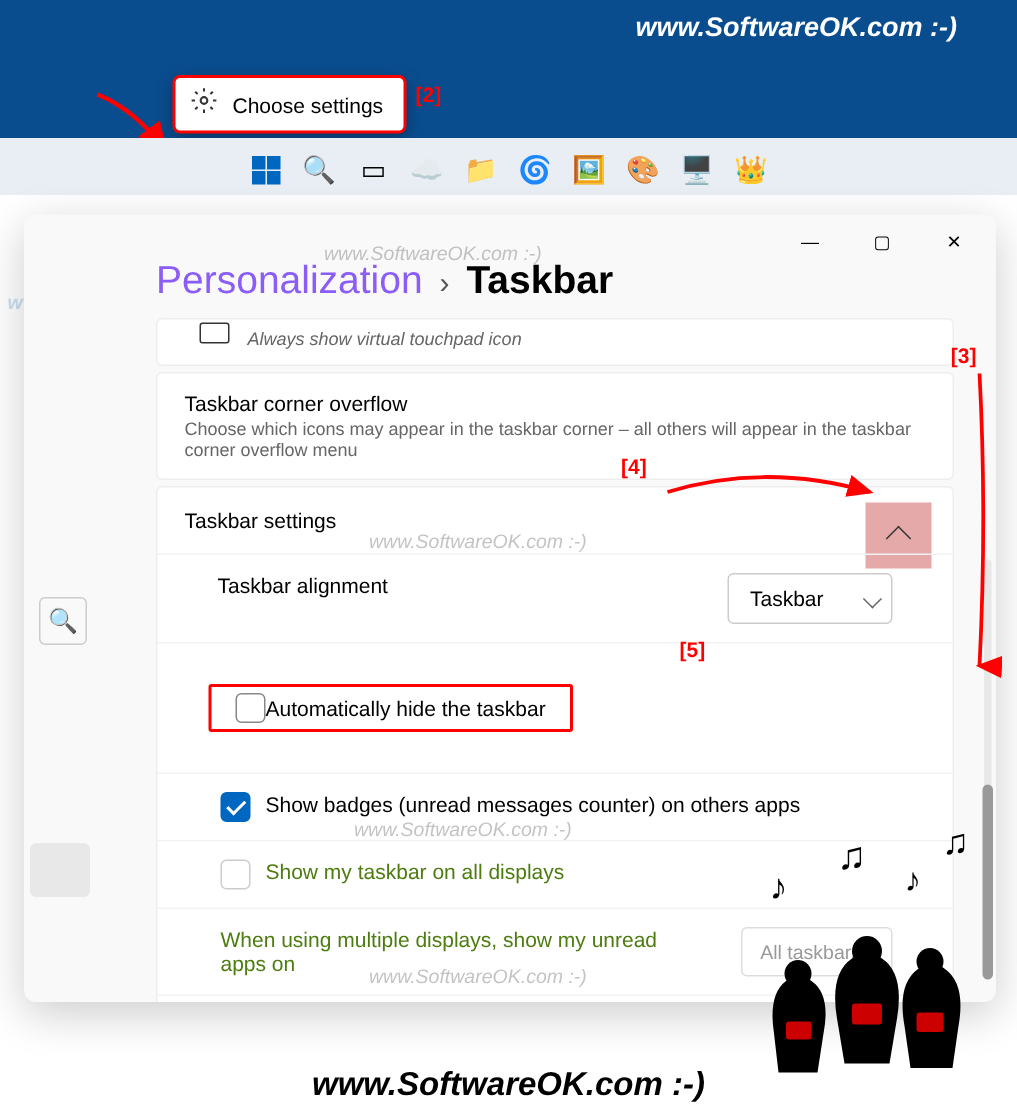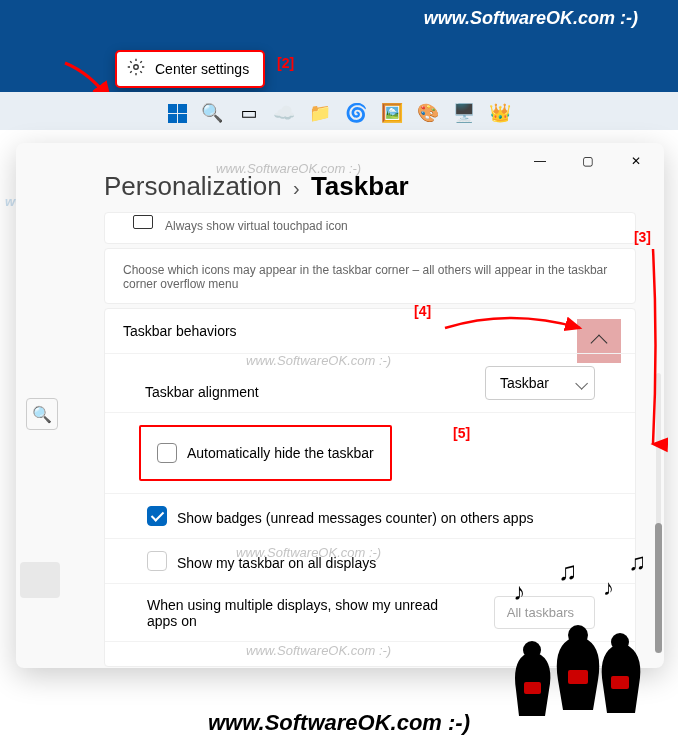--- a/index.html
+++ b/index.html
@@ -29,50 +29,50 @@
     .settings-window { position: absolute; top: 143px; left: 16px; width: 648px; height: 525px; background: #f9f9f9; border-radius: 8px; box-shadow: 0 8px 30px rgba(0,0,0,0.2); }
     .title-bar { height: 36px; display: flex; justify-content: flex-end; align-items: center; padding: 0 8px; gap: 8px; }
     .win-btn { width: 40px; height: 30px; display: flex; align-items: center; justify-content: center; font-size: 12px; }
     
     .sidebar { position: absolute; left: 0; top: 40px; width: 50px; height: 480px; }
     .search-sb { width: 32px; height: 32px; border: 1px solid #ccc; border-radius: 4px; margin: 215px 0 0 10px; display: flex; align-items: center; justify-content: center; }
     .nav-sel { width: 40px; height: 36px; background: #e8e8e8; border-radius: 4px; margin: 132px 0 0 4px; }
     
     .content { position: absolute; left: 60px; top: 0; right: 0; bottom: 0; padding: 28px 28px 10px 28px; overflow: hidden; }
     .breadcrumb { font-size: 26px; margin-bottom: 10px; }
-    .bc-parent { color: #404040; }
+    .bc-parent { color: #8b5cf6; }
     .bc-arrow { margin: 0 4px; color: #555; font-size: 20px; }
     .bc-current { font-weight: 600; }
     
     .panel { background: #fff; border: 1px solid #eee; border-radius: 4px; margin-bottom: 4px; }
     .panel-row { padding: 12px 18px; }
     .panel-title { font-size: 14px; font-weight: 400; }
     .panel-desc { font-size: 12px; color: #666; margin-top: 2px; }
     
-    .panel-touchpad { display: flex; align-items: flex-end; padding: 4px 18px 10px 60px; gap: 14px; position: relative; }
+    .panel-touchpad { display: flex; align-items: flex-end; padding: 4px 18px 10px 60px; gap: 14px; position: relative; font-style: italic; }
     .touchpad-icon { position: absolute; left: 28px; top: 2px; width: 20px; height: 14px; border: 1.5px solid #333; border-radius: 2px; }
     
     .behaviors-panel { background: #fff; border: 1px solid #eee; border-radius: 4px; position: relative; }
     .bh-header { padding: 14px 18px; position: relative; }
     .expand-btn { position: absolute; right: 14px; top: 10px; width: 44px; height: 44px; background: #e5a9a9; display: flex; align-items: center; justify-content: center; }
     .chev-up { width: 12px; height: 12px; border-left: 1.5px solid #333; border-top: 1.5px solid #333; transform: rotate(45deg); margin-top: 4px; }
     
-    .setting-row { padding: 12px 40px; display: flex; align-items: flex-end; gap: 10px; border-top: 1px solid #f2f2f2; font-size: 14px; position: relative; }
+    .setting-row { padding: 12px 40px; display: flex; align-items: flex-start; gap: 10px; border-top: 1px solid #f2f2f2; font-size: 14px; position: relative; }
     .setting-row.sub { padding-left: 42px; }
     .align-row { justify-content: space-between; }
     .align-select { border: 1px solid #ccc; border-radius: 4px; padding: 8px 28px 8px 14px; font-size: 14px; min-width: 110px; position: relative; }
     .align-select::after { content: ""; position: absolute; right: 10px; top: 14px; width: 8px; height: 8px; border-right: 1.5px solid #666; border-bottom: 1.5px solid #666; transform: rotate(45deg) translateY(-3px); }
     
     .checkbox { width: 20px; height: 20px; border: 1.5px solid #888; border-radius: 4px; flex-shrink: 0; }
     .checkbox.checked { background: #0067c0; border-color: #0067c0; position: relative; }
     .checkbox.checked::after { content: ""; position: absolute; left: 6px; top: 2px; width: 5px; height: 10px; border-right: 2.5px solid #fff; border-bottom: 2.5px solid #fff; transform: rotate(45deg); }
     .checkbox.disabled { border-color: #ccc; }
-    .text-disabled { color: #000000; }
-    
-    .red-box { border: 2.5px solid #ff0000; border-radius: 2px; padding: 16px 16px; margin: 0 -8px; display: flex; align-items: center; gap: 10px; }
+    .text-disabled { color: #4d7c0f; }
+    
+    .red-box { border: 2.5px solid #ff0000; border-radius: 2px; padding: 4px 16px; margin: 15px -8px; display: flex; align-items: center; gap: 0; }
     
     .dd-disabled { border: 1px solid #ddd; border-radius: 4px; padding: 8px 20px 8px 12px; font-size: 13px; color: #999; }
     
     .scrollbar-track { position: absolute; right: 3px; top: 230px; width: 5px; height: 230px; background: #e8e8e8; border-radius: 3px; }
     .scrollbar-thumb { position: absolute; right: 2px; top: 380px; width: 7px; height: 130px; background: #999; border-radius: 4px; }
     
     .label-3 { position: absolute; top: 229px; right: 27px; color: #ff0000; font-weight: bold; font-size: 14px; }
     .label-4 { position: absolute; top: 303px; left: 414px; color: #ff0000; font-weight: bold; font-size: 14px; }
     .label-5 { position: absolute; top: 425px; left: 453px; color: #ff0000; font-weight: bold; font-size: 14px; }
     
@@ -102,21 +102,21 @@
       </svg>
   </div>
 
   <div class="context-menu">
     <span class="gear-icon">
       <svg viewBox="0 0 24 24" fill="none" stroke="#333" stroke-width="1.8">
           <circle cx="12" cy="12" r="3"></circle>
           <path d="M12 1v3M12 20v3M4.2 4.2l2.1 2.1M17.7 17.7l2.1 2.1M1 12h3M20 12h3M4.2 19.8l2.1-2.1M17.7 6.3l2.1-2.1"></path>
         </svg>
     </span>
-    <span class="cm-text">Center settings</span>
+    <span class="cm-text">Choose settings</span>
   </div>
   <div class="label-2">[2]</div>
 
   <div class="taskbar">
     <span class="watermark wm-tb">www.SoftwareOK.com :-)</span>
     <div class="tb-icon">
         <div class="win-logo">
           <span></span>
           <span></span>
           <span></span>
@@ -154,27 +154,28 @@
       <span class="bc-current">Taskbar</span>
     </div>
 
     <div class="panel panel-touchpad">
       <div class="touchpad-icon"></div>
       <div class="panel-desc">Always show virtual touchpad icon</div>
     </div>
 
     <div class="panel">
       <div class="panel-row">
+        <div class="panel-title">Taskbar corner overflow</div>
         <div class="panel-desc">Choose which icons may appear in the taskbar corner – all others will appear in the taskbar corner overflow menu</div>
       </div>
     </div>
 
     <div class="behaviors-panel">
       <div class="bh-header">
-        <div class="panel-title">Taskbar behaviors</div>
+        <div class="panel-title">Taskbar settings</div>
         <div class="expand-btn">
             <div class="chev-up"></div>
           </div>
       </div>
 
       <div class="setting-row align-row">
         <span>Taskbar alignment</span>
         <div class="align-select">Taskbar</div>
       </div>
 

